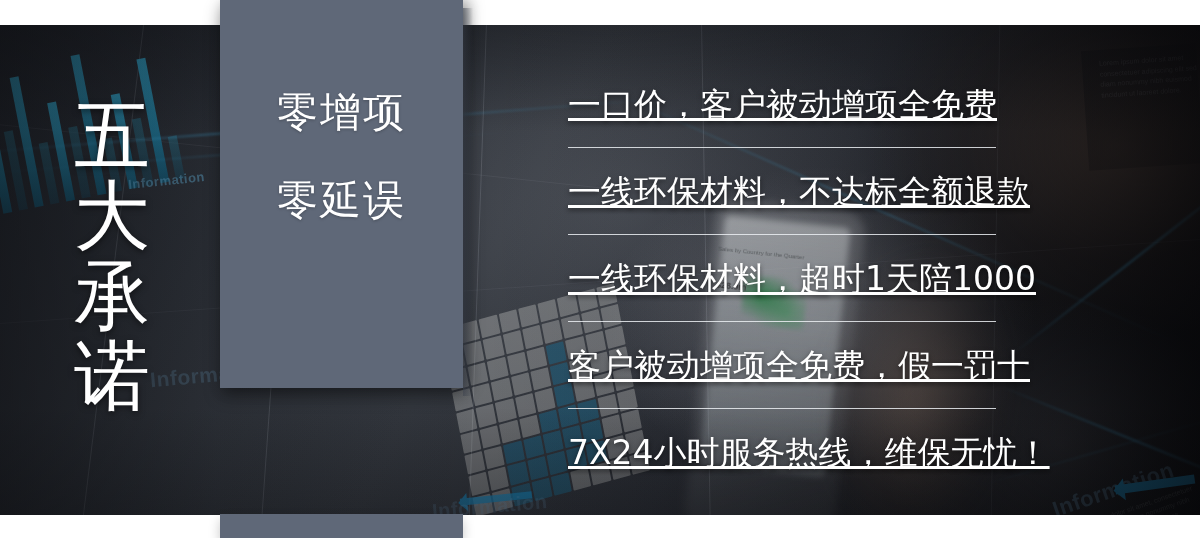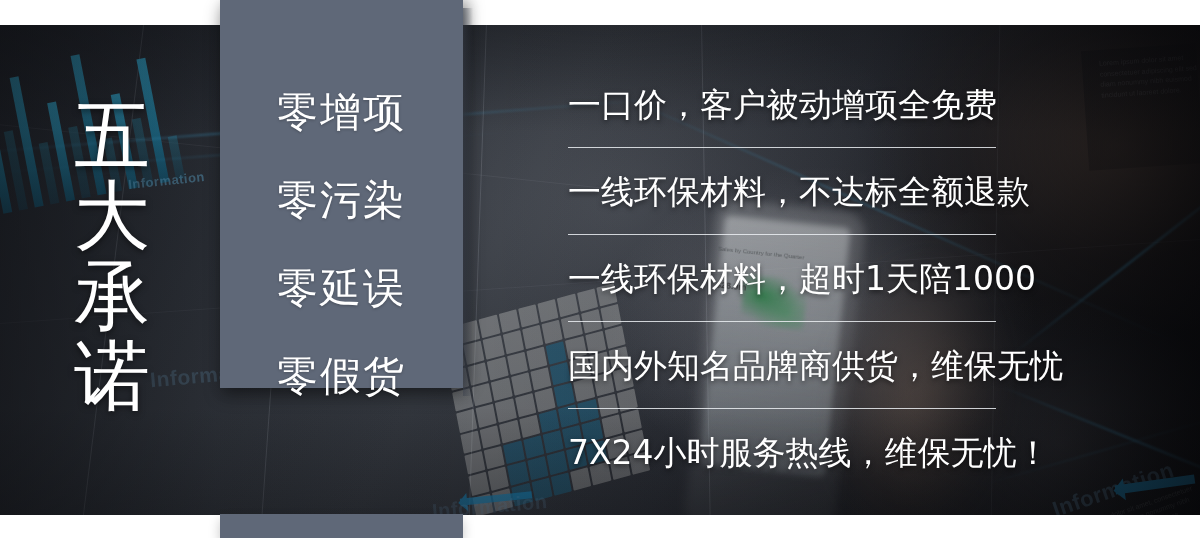--- a/index.html
+++ b/index.html
@@ -281,20 +281,21 @@
     position:relative;
   }
   .row-text{
     color:#ffffff;
     font-size:33px;
     line-height:70px;
     letter-spacing:0px;
     white-space:nowrap;
     text-shadow:0 2px 5px rgba(0,0,0,.55);
     font-family:"DejaVu Sans","Liberation Sans",sans-serif;
+    text-decoration:underline;
   }
   .row-div{
     position:absolute;
     left:0; bottom:9px;
     width:428px; height:1px;
     background:rgba(235,238,242,.85);
   }
   .row:last-child .row-div{ display:none; }
 
   
@@ -464,43 +465,41 @@
   <div class="vtitle">
     <span>五</span>
     <span>大</span>
     <span>承</span>
     <span>诺</span>
   </div>
 
   <div class="panel">
     <div class="panel-list">
       <div class="panel-item">零增项</div>
-      <div class="panel-item">零污染</div>
       <div class="panel-item">零延误</div>
-      <div class="panel-item">零假货</div>
     </div>
   </div>
   <div class="panel-over panel-over-top"></div>
   <div class="panel-over panel-over-bot"></div>
 
   <div class="rows">
     <div class="row">
       <div class="row-text">一口价，客户被动增项全免费</div>
       <div class="row-div"></div>
     </div>
     <div class="row">
       <div class="row-text">一线环保材料，不达标全额退款</div>
       <div class="row-div"></div>
     </div>
     <div class="row">
       <div class="row-text">一线环保材料，超时1天陪1000</div>
       <div class="row-div"></div>
     </div>
     <div class="row">
-      <div class="row-text">国内外知名品牌商供货，维保无忧</div>
+      <div class="row-text">客户被动增项全免费，假一罚十</div>
       <div class="row-div"></div>
     </div>
     <div class="row">
       <div class="row-text">7X24小时服务热线，维保无忧！</div>
 
     </div>
   </div>
 
 </div>
 

